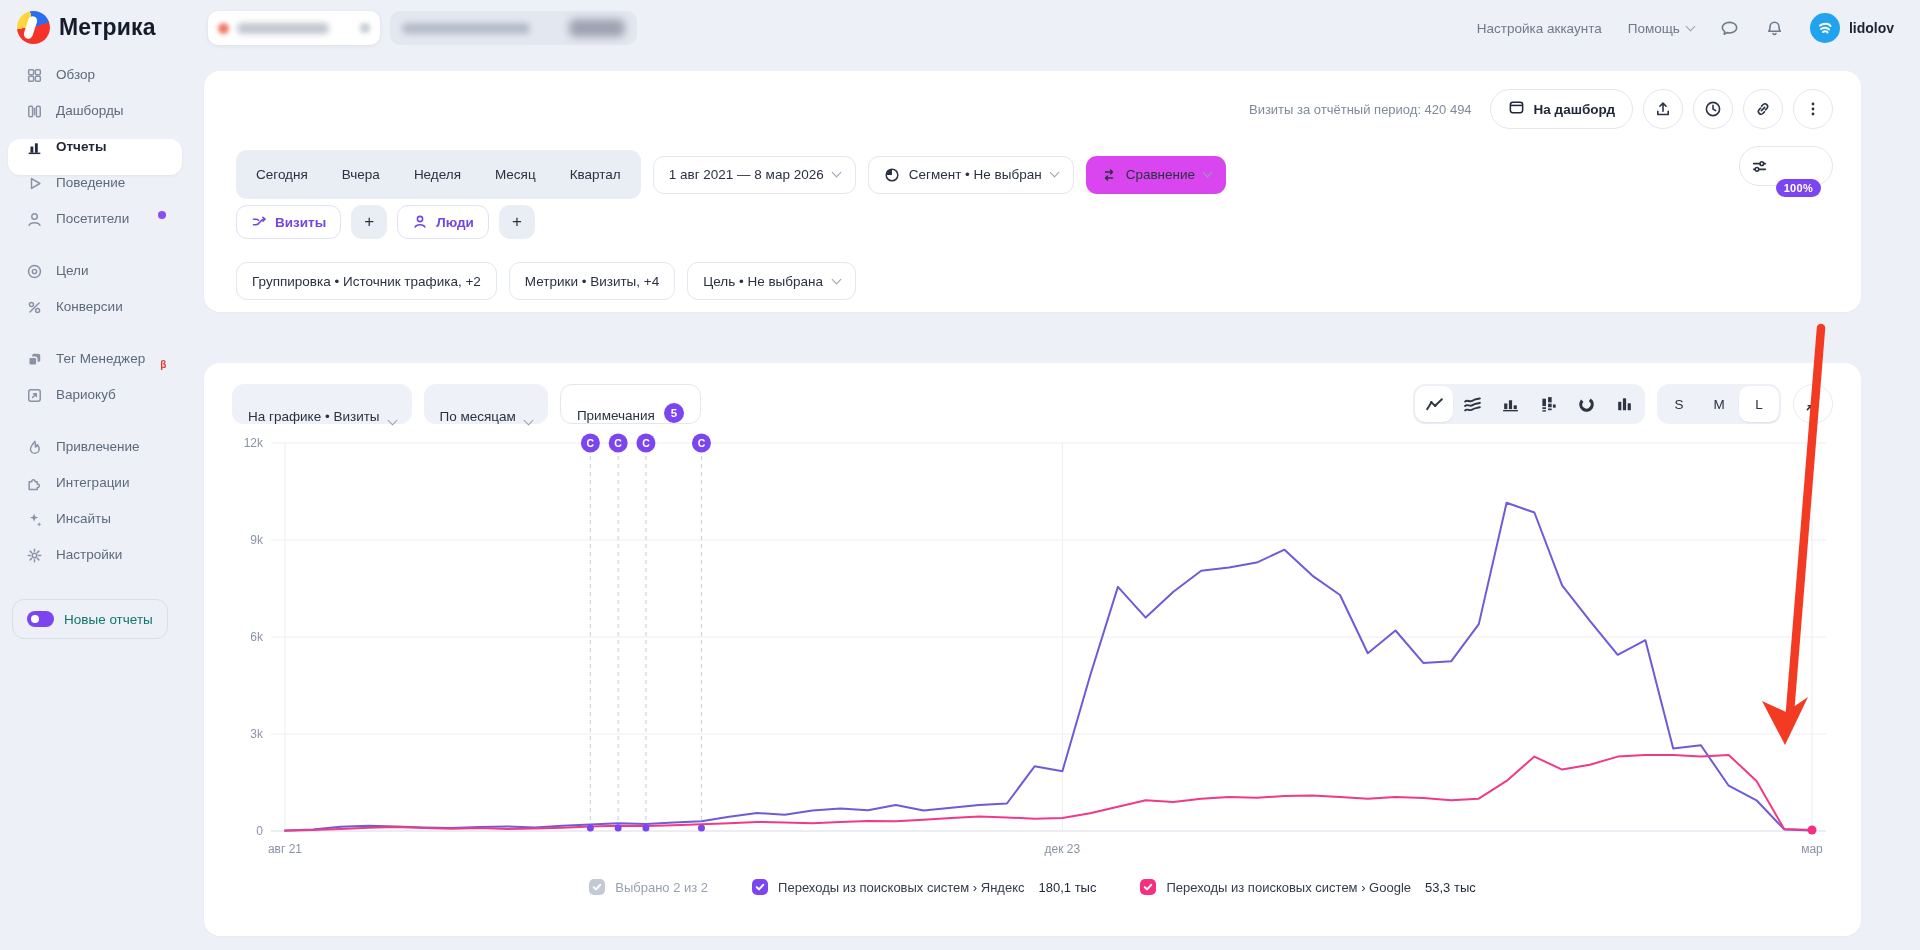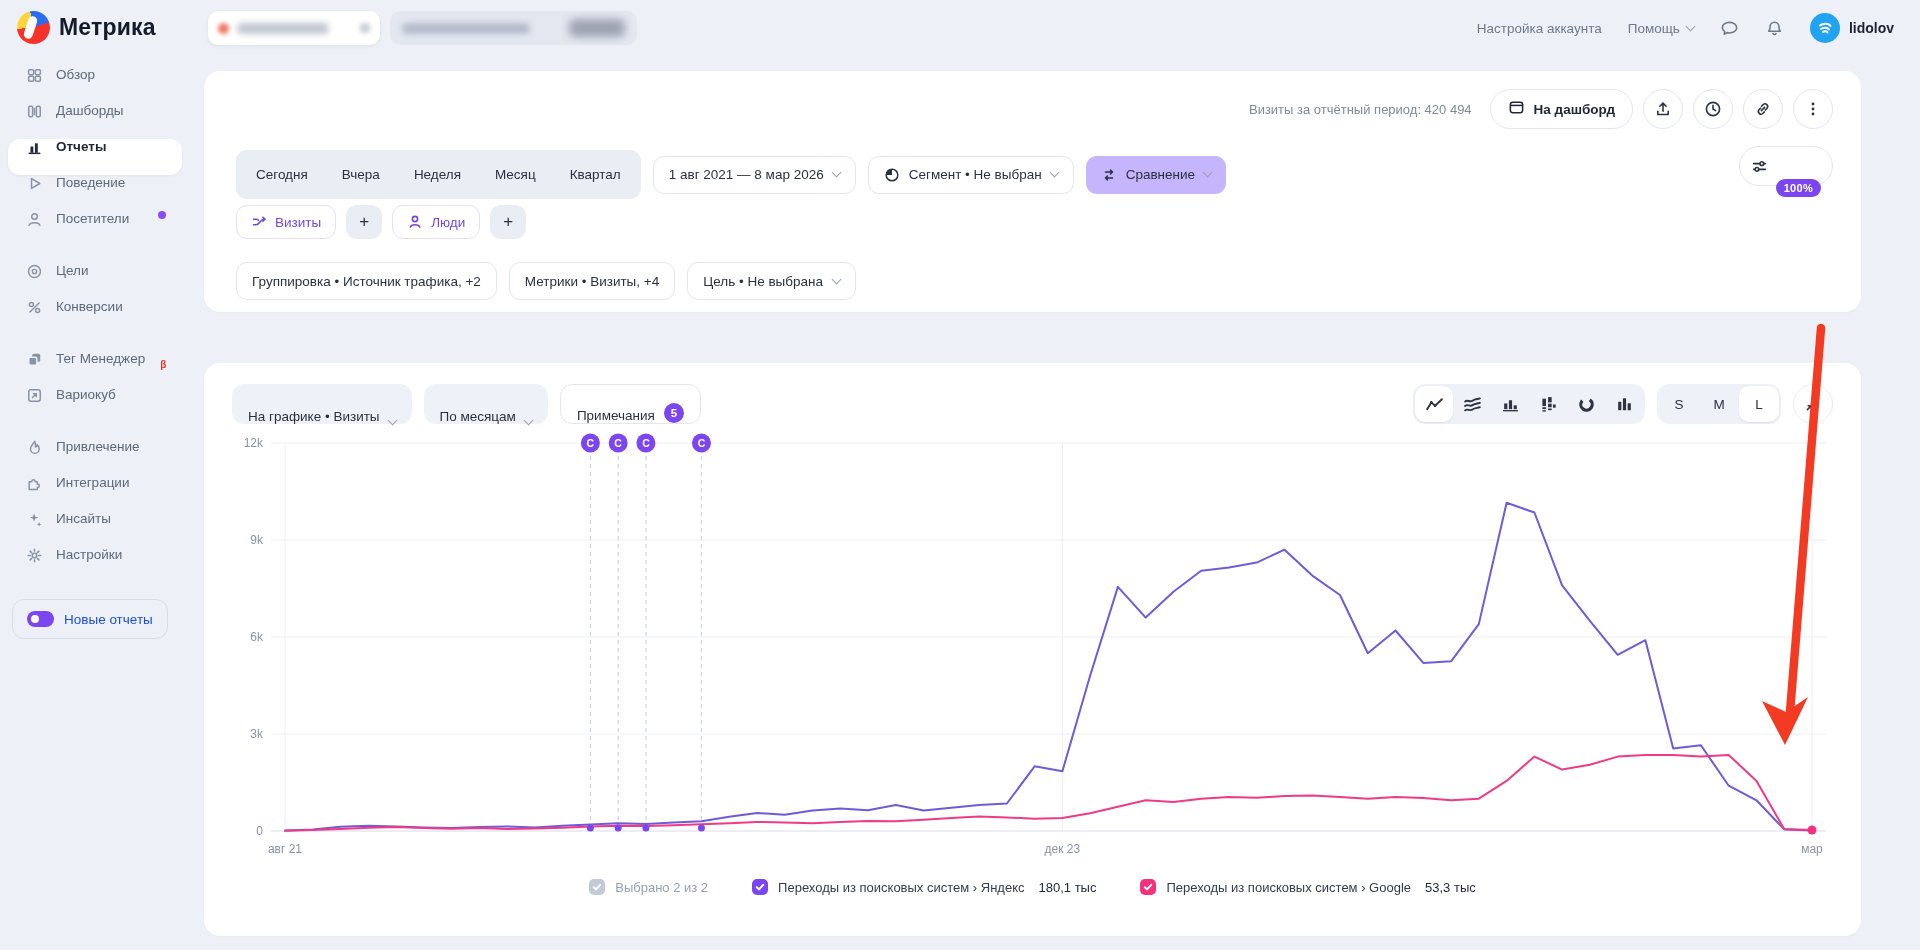--- a/index.html
+++ b/index.html
@@ -36,21 +36,21 @@
   .sidebar { position:absolute; left:0; top:56px; width:190px; bottom:0; padding-top:11px; }
   .snav { height:36px; display:flex; gap:13px; padding:0 10px 0 18px; margin:0 8px; border-radius:12px;
     font-size:13.5px; color:#5d6a7b; cursor:pointer; position:relative;}
   .snav .sic { color:#8a93a5; display:flex; flex:none; }
   .snav.sel { background:#fff; color:#1f2635; box-shadow:0 1px 3px rgba(25,35,65,.05); font-weight:700;}
   .snav.sel .sic { color:#242b3a; }
   .sgap { height:16px; }
   .sbeta { color:#e0392e; font-size:10px; margin-left:2px; align-self:flex-start; margin-top:8px; font-weight:700;}
   .sdot { width:8px; height:8px; border-radius:50%; background:#8a4df0; margin-left:auto; margin-right:6px;}
   .new-reports { margin:16px 12px 0; height:40px; border:1px solid #d8dee8; border-radius:12px; display:flex; align-items:center;
-    gap:10px; padding:0 14px; font-size:13.5px; color:#1d4ed8; cursor:pointer; width:fit-content;}
+    gap:10px; padding:0 14px; font-size:13.5px; color:#0f766e; cursor:pointer; width:fit-content;}
   .toggle { width:27px; height:16px; border-radius:9px; background:#7b46f0; position:relative; flex:none;}
   .toggle:after { content:""; position:absolute; left:4px; top:4px; width:8px; height:8px; border-radius:50%; background:#fff; }
 
   
   .card { position:absolute; left:204px; width:1657px; background:#fff; border-radius:16px; box-shadow:0 1px 2px rgba(20,30,60,.03); }
   .card1 { top:71px; height:241px; }
   .card2 { top:363px; height:573px; }
 
   .page-title { position:absolute; left:32px; top:20px; font-size:27px; font-weight:700; color:#1c2230; display:flex; align-items:center; gap:12px;}
   .info-ic { width:20px; height:20px; border-radius:50%; border:1.5px solid #aab3c2; color:#aab3c2; font-size:12px; font-weight:700;
@@ -60,28 +60,28 @@
   .btn-dash { height:40px; border:1px solid #e2e6ee; border-radius:20px; background:#fff; display:flex; align-items:center; gap:9px;
     padding:0 17px; font-size:13.5px; font-weight:700; color:#1f2635; cursor:pointer;}
   .icbtn { width:40px; height:40px; border:1px solid #e2e6ee; border-radius:50%; background:#fff; display:flex; align-items:center;
     justify-content:center; color:#2c3344; cursor:pointer;}
 
   .row2 { position:absolute; left:32px; top:79px; display:flex; align-items:center; gap:12px; }
   .seg { height:49px; background:#e9edf4; border-radius:11px; display:flex; align-items:center; padding:0 3px;}
   .seg-item { padding:0 17px; font-size:13.5px; color:#2a3140; height:32px; display:flex; align-items:center; cursor:pointer; border-radius:9px;}
   .pill { height:38px; border-radius:11px; display:flex; align-items:center; gap:9px; padding:0 15px; font-size:13.5px; color:#2a3140; cursor:pointer;}
   .pill.white { background:#fff; border:1px solid #e2e6ee; }
-  .pill.gray { background:#c4b5fd; }
+  .pill.gray { background:#d946ef; }
   .sampling { position:absolute; right:28px; top:75px; height:40px; border:1px solid #e2e6ee; border-radius:20px; background:#fff;
     display:flex; align-items:center; gap:8px; padding:0 11px; cursor:pointer;}
   .badge100 { background:#7b46f0; color:#fff; font-size:11px; font-weight:700; border-radius:9px; padding:3px 8px; letter-spacing:.3px;margin-top:44px;}
 
   .row3 { position:absolute; left:32px; top:134px; display:flex; align-items:center; gap:10px; }
   .mpill { height:34px; border:1px solid #e4e0f6; border-radius:11px; background:#fff; display:flex; align-items:center; gap:8px;
-    padding:0 14px; font-size:13.5px; color:#7247e0; font-weight:400; cursor:pointer;}
+    padding:0 14px; font-size:13.5px; color:#7247e0; font-weight:700; cursor:pointer;}
   .plus { width:36px; height:34px; background:#e9edf4; border-radius:11px; display:flex; align-items:center; justify-content:center;
     font-size:17px; color:#2a3140; cursor:pointer;}
 
   .row4 { position:absolute; left:32px; top:191px; display:flex; align-items:center; gap:12px; }
   .dpill { height:38px; border:1px solid #e2e6ee; border-radius:11px; background:#fff; display:flex; align-items:center; gap:10px;
     padding:0 15px; font-size:13.5px; color:#2a3140; cursor:pointer;text-align:right;}
 
   
   .ctrl-row { position:absolute; left:28px; top:21px; display:flex; align-items:center; gap:12px; }
   .cpill { height:40px; border-radius:12px; background:#eef1f7; display:flex; align-items:flex-end; gap:9px; padding:0 16px;

